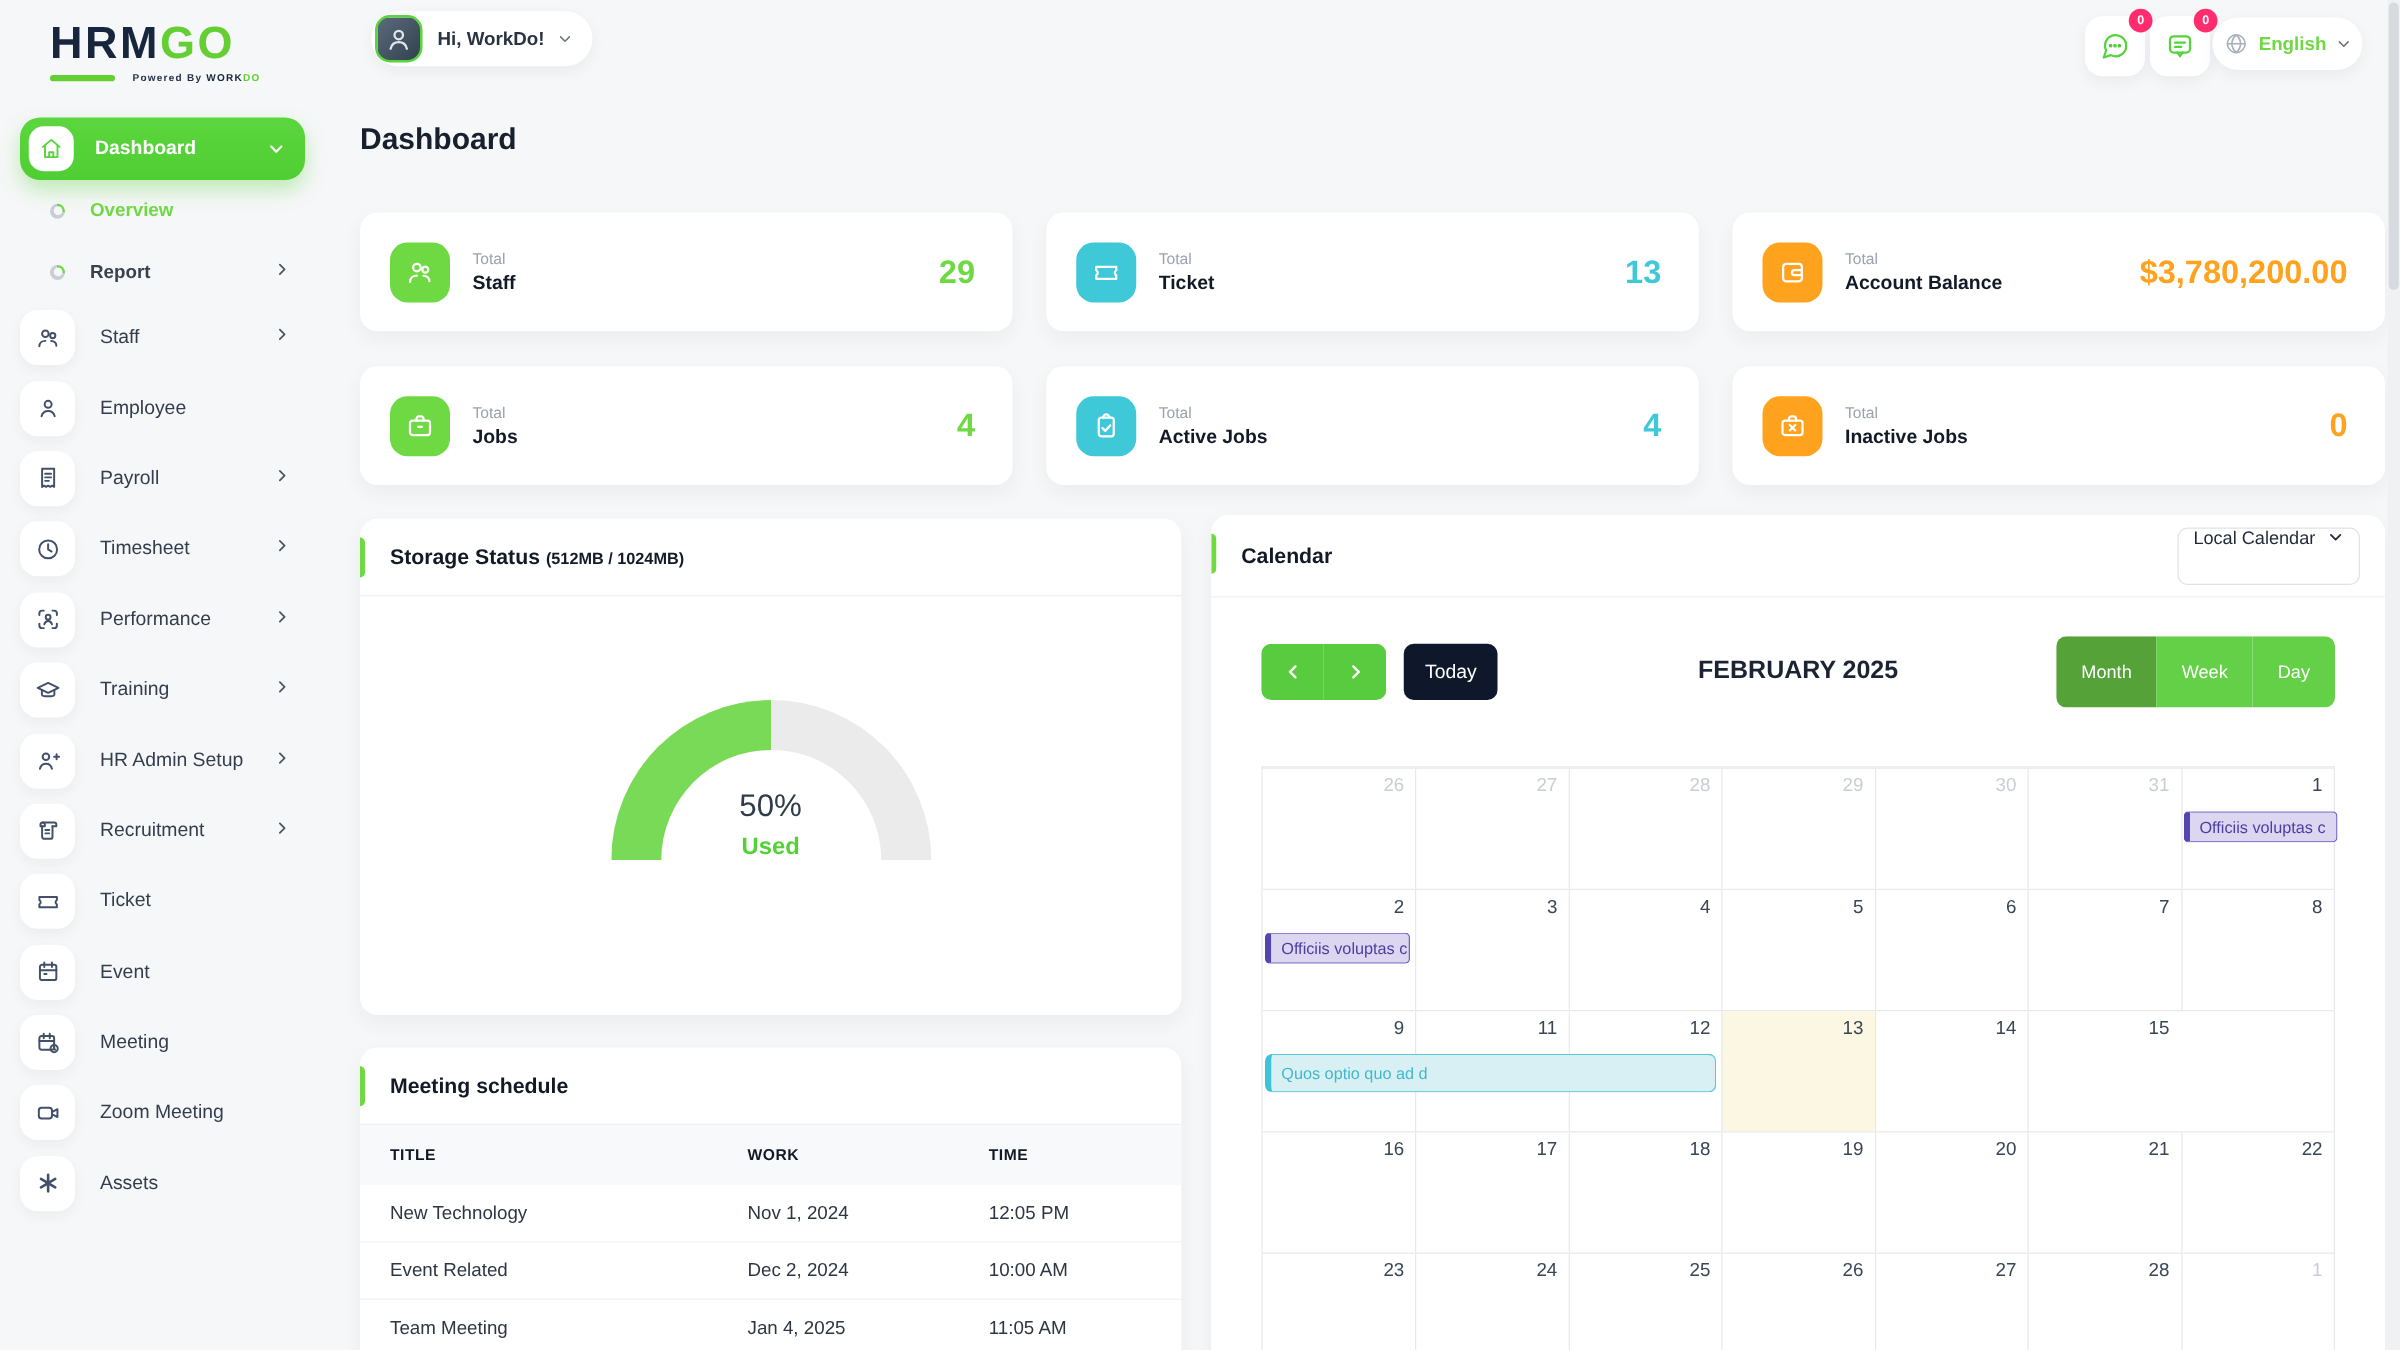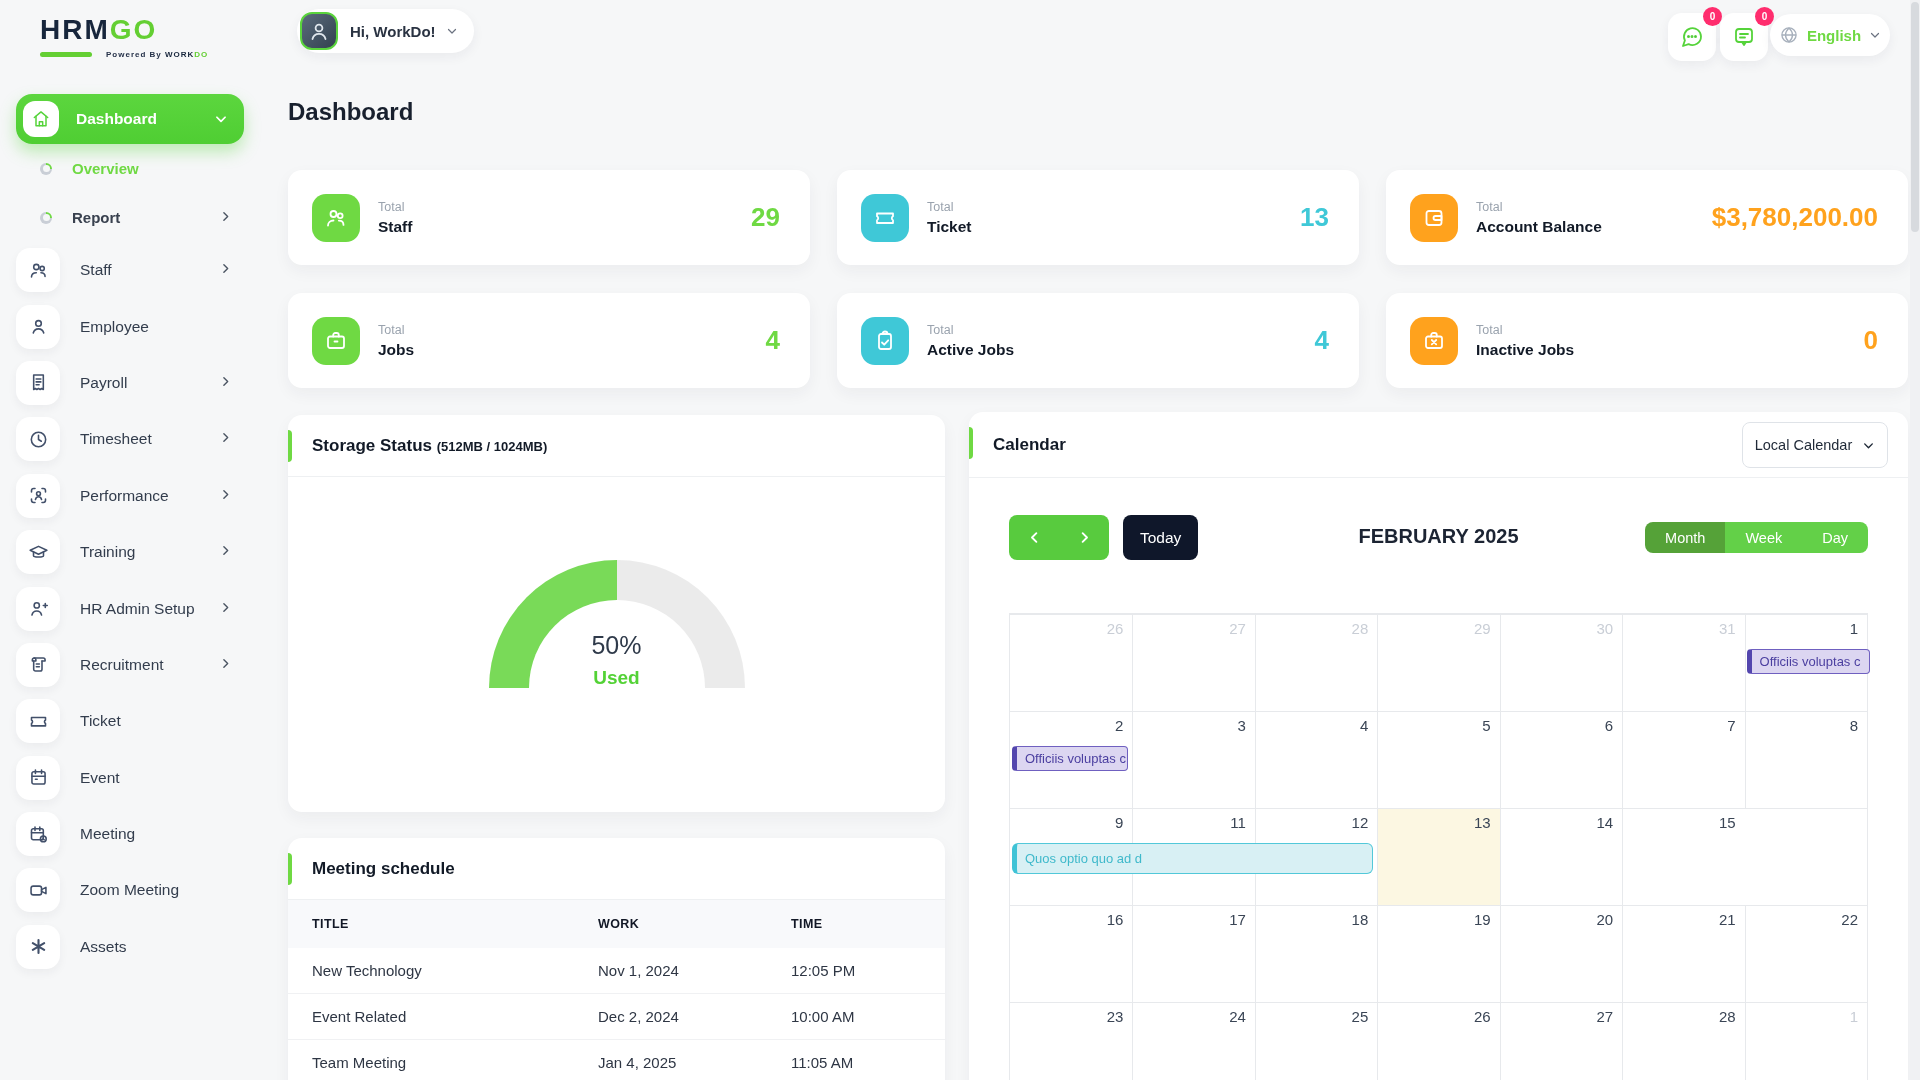--- a/index.html
+++ b/index.html
@@ -1,21 +1,21 @@
 <!DOCTYPE html>
 <html><head>
 <meta charset="utf-8">
 <style>
   * { margin:0; padding:0; box-sizing:border-box; }
   html,body { width:1920px; height:1080px; overflow:hidden; }
   body { font-family:"Liberation Sans", sans-serif; background:#f6f7f8; position:relative; color:#2b3443; }
 
   
   .logo { position:absolute; left:40px; top:16px; width:200px; }
-  .logo-word { font-size:28px; font-weight:800; letter-spacing:2px; line-height:1; }
+  .logo-word { font-size:36px; font-weight:800; letter-spacing:2px; line-height:1; }
   .logo-hrm { color:#17263c; } .logo-go { color:#64cf33; }
   .logo-sub { display:flex; align-items:center; margin-top:6px; }
   .logo-line { width:52px; height:5px; background:#64cf33; border-radius:3px; margin-right:14px; }
   .logo-powered { font-size:8px; font-weight:700; letter-spacing:1px; color:#26324a; }
   .logo-powered b { color:#17263c; } .logo-powered .do { color:#64cf33; }
 
   .user-pill { position:absolute; left:297px; top:9px; height:44px; background:#fff; border-radius:22px;
     display:flex; align-items:center; padding:3px 16px 3px 3px; box-shadow:0 4px 12px rgba(30,40,60,.06); cursor:pointer;}
   .avatar { width:38px; height:38px; border-radius:12px; border:2px solid #5ad43c; overflow:hidden;
     background:linear-gradient(135deg,#5b6b7c,#32414f); display:flex; align-items:center; justify-content:center; }
@@ -86,32 +86,32 @@
 
   #meeting-card { left:288px; top:838px; width:657px; height:270px; }
   .mt-header { display:flex; height:48px; background:#f8f9fb; align-items:center; font-size:12.5px; font-weight:700;
     letter-spacing:.4px; color:#121826; }
   .mt-row { display:flex; height:46px; align-items:center; font-size:15px; color:#2e3644; border-bottom:1px solid #f0f1f3; }
   .mt-c1 { width:310px; padding-left:24px; } .mt-c2 { width:193px; } .mt-c3 { flex:1; }
 
   #calendar-card { left:969px; top:412px; width:939px; height:760px; overflow:hidden; }
   #calendar-card .card-head { height:66px; border-bottom:1px solid #eef0f2; }
   .cal-select { position:absolute; right:20px; top:10px; width:146px; height:46px; border:1px solid #dfe3e8; border-radius:8px;
-    background:#fff; display:flex; align-items:center; justify-content:center; gap:10px; font-size:14.5px; color:#1f2937; cursor:pointer; }
+    background:#fff; display:flex; align-items:flex-start; justify-content:center; gap:10px; font-size:14.5px; color:#1f2937; cursor:pointer; }
   .cal-select svg { width:13px; height:13px; stroke:#1f2937; }
 
   .cal-toolbar { position:absolute; left:40px; right:40px; top:103px; height:45px; display:flex; align-items:center; }
   .nav-group { display:flex; border-radius:8px; overflow:hidden; }
   .nav-btn { width:50px; height:45px; background:#58cb3e; border:none; display:flex; align-items:center; justify-content:center; cursor:pointer; }
   .nav-btn svg { width:15px; height:15px; stroke:#fff; }
   .today-btn { margin-left:14px; height:45px; padding:0 17px; background:#0f172a; border:none; border-radius:8px;
     color:#fff; font-size:15.5px; font-family:inherit; cursor:pointer; }
   .cal-month-title { position:absolute; left:0; right:0; text-align:center; top:10px; font-size:20px; font-weight:700; color:#1c2433; }
   .view-group { margin-left:auto; display:flex; border-radius:8px; overflow:hidden; z-index:2; }
-  .view-btn { height:31px; padding:0 20px; border:none; background:#63d048; color:#fff; font-size:14.5px; font-family:inherit; cursor:pointer; }
+  .view-btn { height:57px; padding:0 20px; border:none; background:#63d048; color:#fff; font-size:14.5px; font-family:inherit; cursor:pointer; }
   .view-btn.active { background:#55a238; }
 
   .cal-grid { position:absolute; left:40px; top:201px; width:859px; border:1px solid #e7e9ec; border-bottom:none; }
   .cal-dow { display:grid; grid-template-columns:repeat(7,1fr); height:28px; }
   .cal-dow div { display:flex; align-items:center; justify-content:center; font-size:14px; font-weight:700; color:#232e41; border-left:1px solid #e7e9ec; }
   .cal-dow div:first-child { border-left:none; }
   .cal-week { display:grid; grid-template-columns:repeat(7,1fr); height:97px; border-top:1px solid #e7e9ec; position:relative; }
   .cal-cell { border-left:1px solid #e7e9ec; padding:5px 9px 0 0; text-align:right; font-size:15px; color:#3a4555; }
   .cal-cell:first-child { border-left:none; }
   .cal-cell.muted { color:#c9ced6; }

